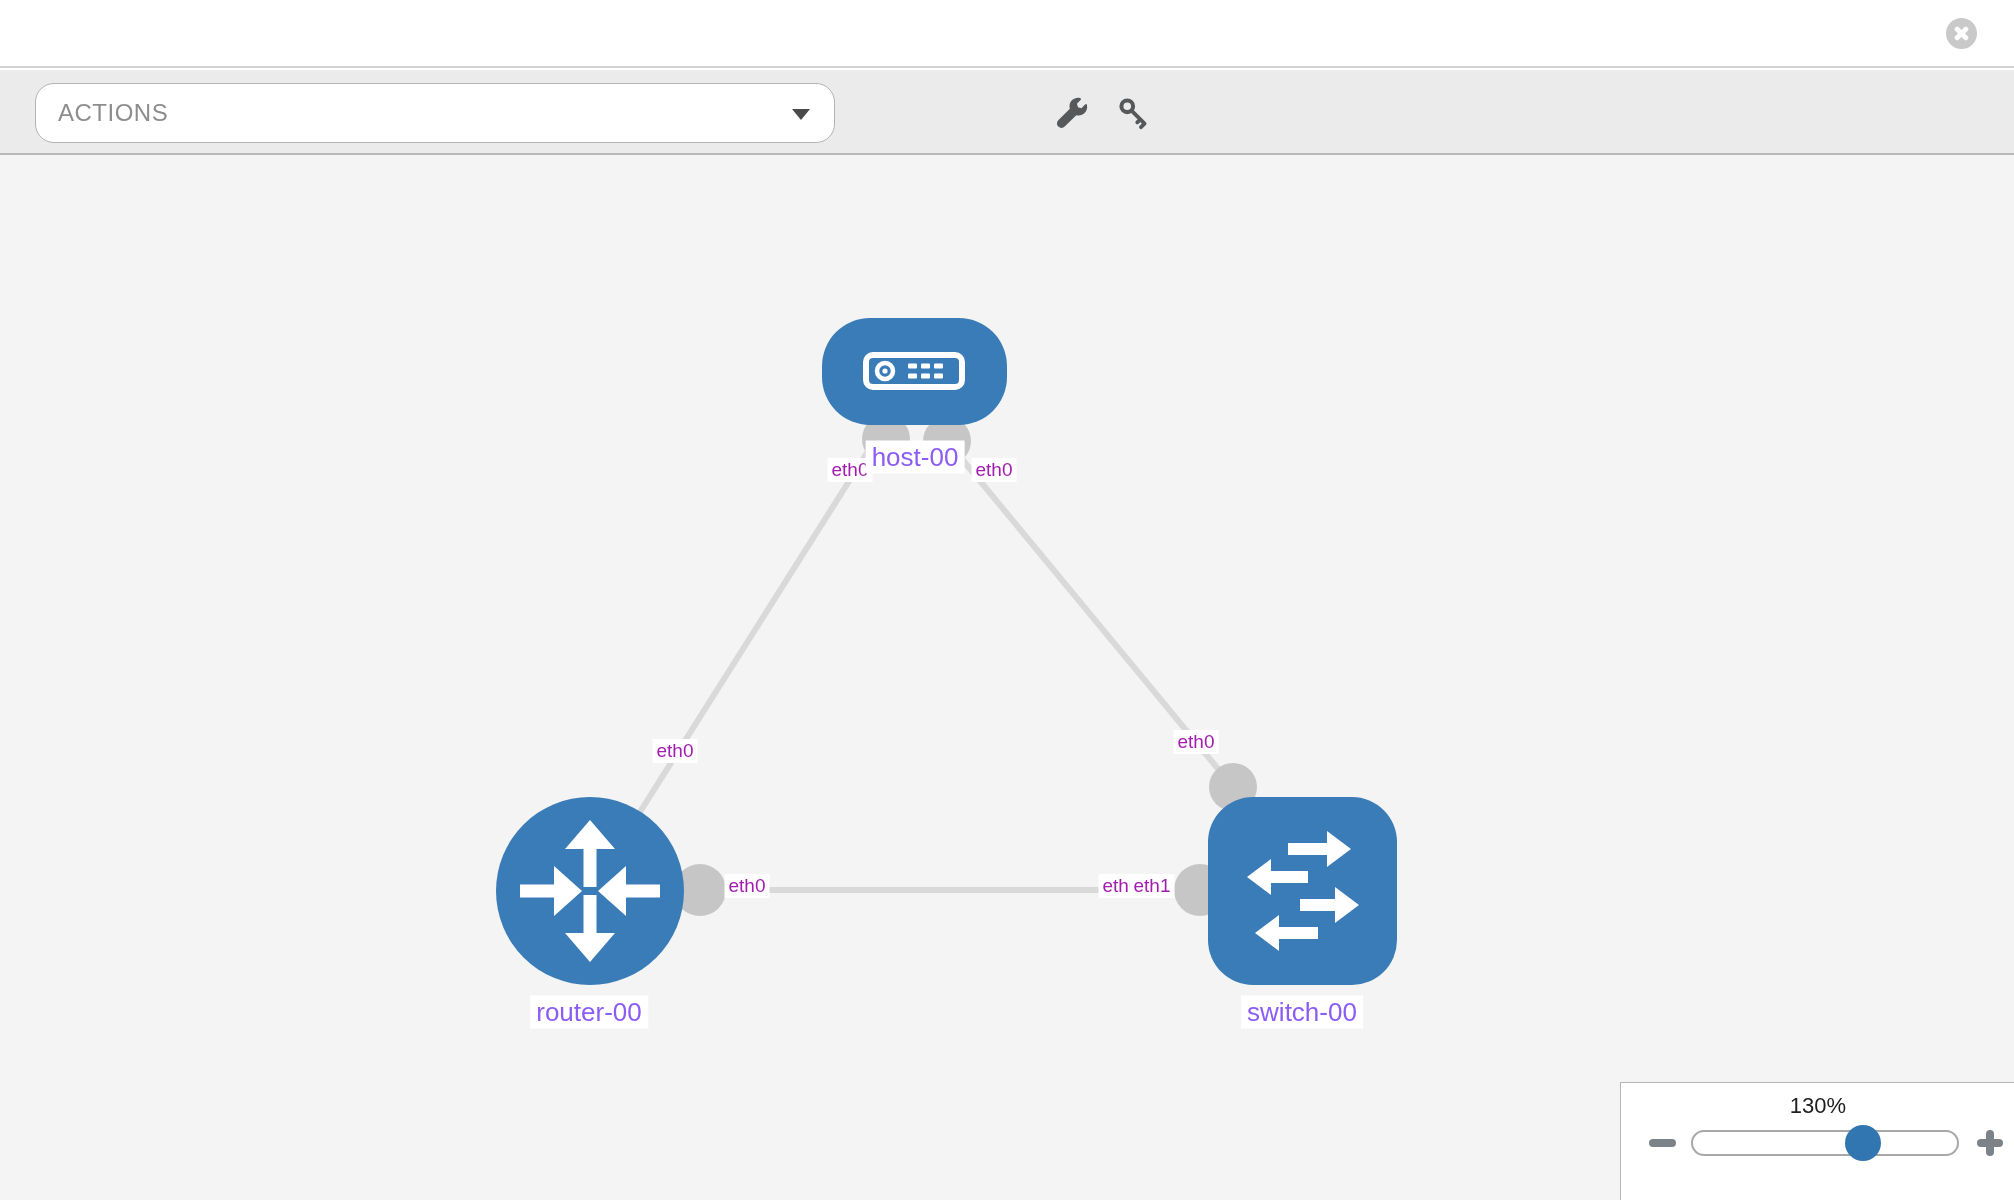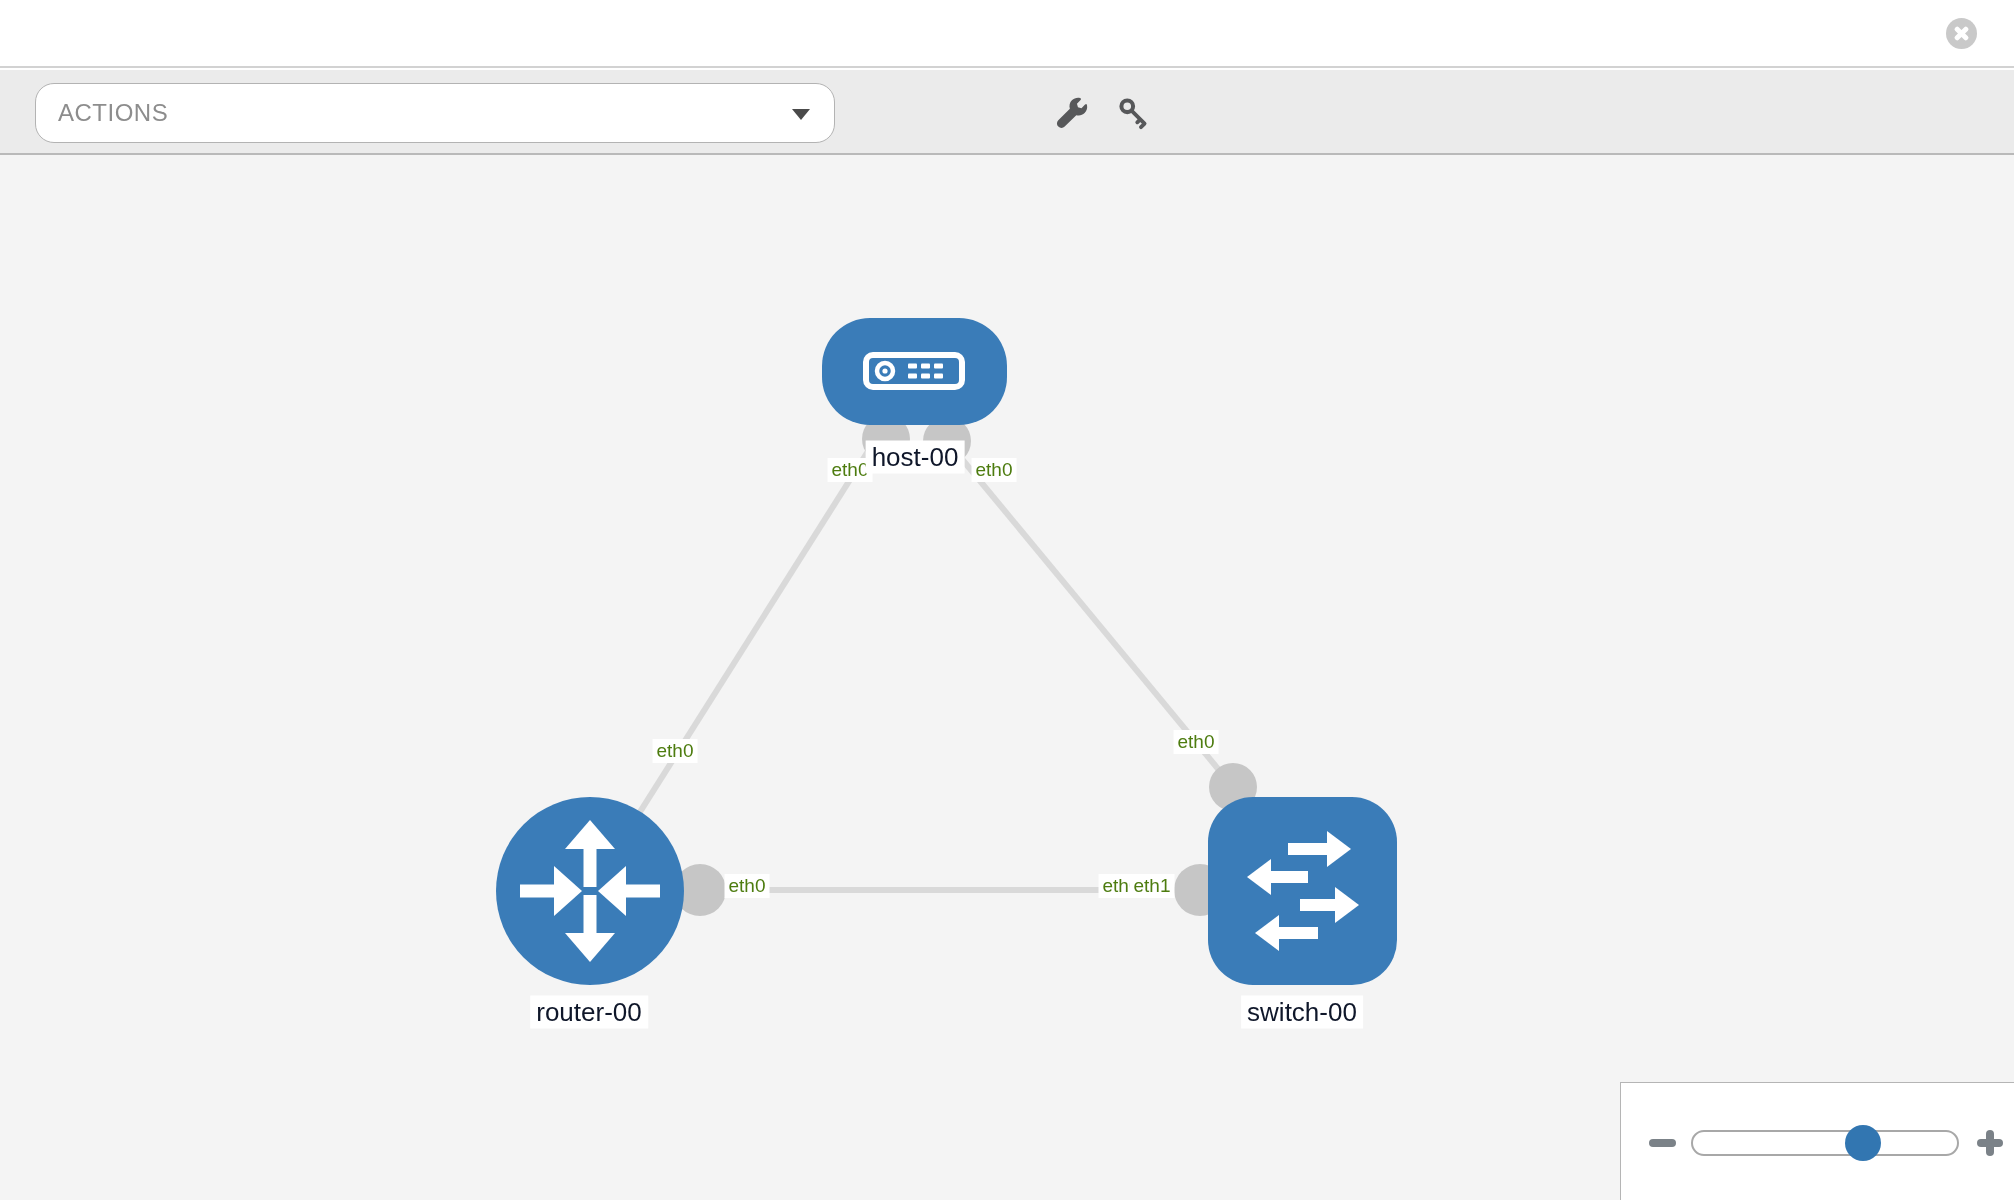--- a/index.html
+++ b/index.html
@@ -58,24 +58,24 @@
 
   
   .canvas {
     position:absolute; left:0; top:155px; width:2014px; height:1045px;
     background:#f4f4f4; overflow:hidden; z-index:10;
   }
   .canvas svg { position:absolute; left:0; top:0; }
 
   .node-label, .iface-label {
     position:absolute; transform:translate(-50%,-50%);
-    background:#ffffff; color:#0f172a; white-space:nowrap;
+    background:#ffffff; color:#8b5cf6; white-space:nowrap;
   }
   .node-label { font-size:26px; padding:1px 6px; }
-  .iface-label { font-size:19px; padding:1px 4px; color:#4d7c0f; }
+  .iface-label { font-size:19px; padding:1px 4px; color:#a21caf; }
 
   
   .zoom-panel {
     position:absolute; left:1620px; top:1082px; width:400px; height:122px;
     background:#ffffff; border:1px solid #b5b5b5; z-index:40;
   }
   .zoom-value {
     position:absolute; left:0; top:10px; width:394px; text-align:center;
     font-size:22px; color:#1e1e1e;
   }
@@ -197,17 +197,18 @@
   <div class="iface-label" style="left:747px; top:731px;">eth0</div>
   <div class="iface-label" style="left:1121px; top:731px;">eth0</div>
   <div class="iface-label" style="left:1152px; top:731px;">eth1</div>
 
   <div class="node-label" style="left:915px; top:302px;">host-00</div>
   <div class="node-label" style="left:589px; top:857px;text-align:right;">router-00</div>
   <div class="node-label" style="left:1302px; top:857px;">switch-00</div>
 </div>
 
 <div class="zoom-panel">
+  <div class="zoom-value">130%</div>
   <div class="zoom-minus"></div>
   <div class="zoom-track"></div>
   <div class="zoom-thumb"></div>
   <div class="zoom-plus"></div>
 </div>
 
 </body></html>

